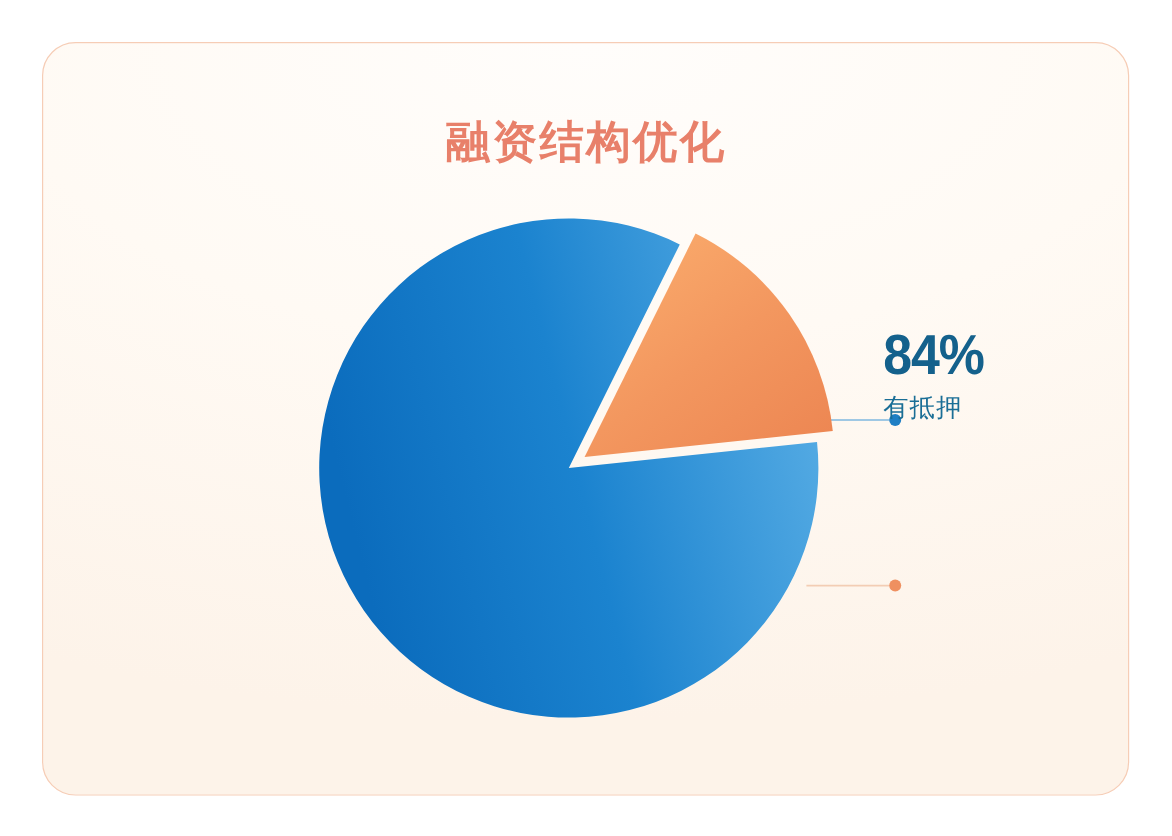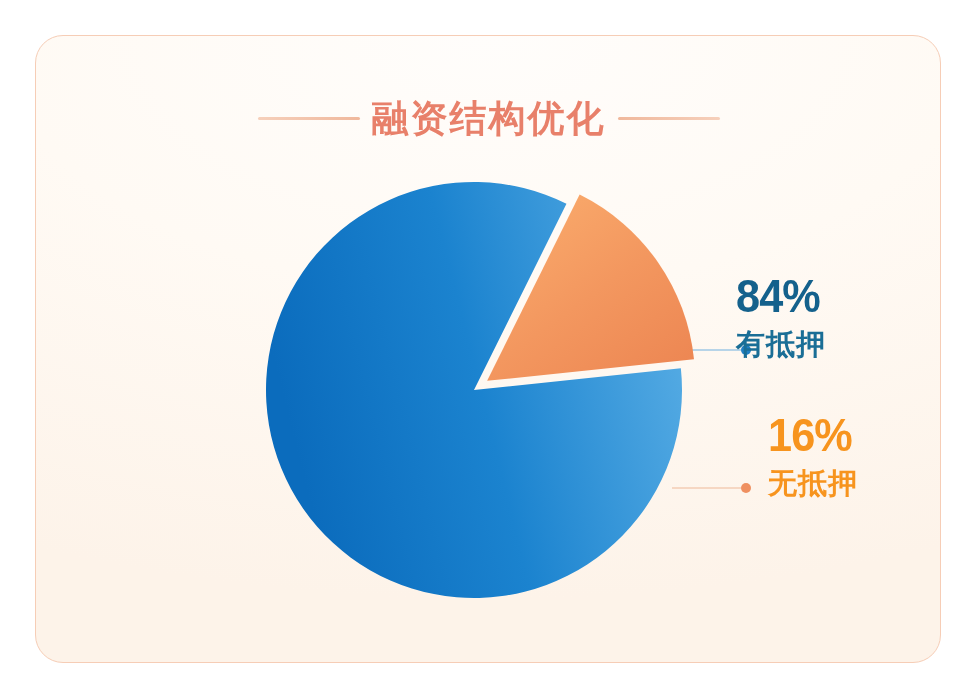--- a/index.html
+++ b/index.html
@@ -39,20 +39,21 @@
   #title-block {
     position: absolute;
     left: 0;
     top: 93px;
     width: 977px;
     height: 50px;
     display: flex;
     align-items: center;
     justify-content: center;
     gap: 12px;
+    flex-direction: column;
   }
   .title-rule {
     width: 102px;
     height: 3px;
     border-radius: 2px;
     background: linear-gradient(90deg, #f6d0bb 0%, #f0b89c 100%);
   }
   .title-rule.right {
     background: linear-gradient(90deg, #f0b89c 0%, #f6d0bb 100%);
   }
@@ -91,22 +92,22 @@
     font-size: 47px;
     font-weight: bold;
     letter-spacing: -1px;
     line-height: 1;
     transform: scaleX(0.92);
     transform-origin: left center;
   }
   .callout .name {
     display: block;
     margin-top: 11px;
-    font-size: 29px;
-    font-weight: bold;
+    font-size: 21px;
+    font-weight: normal;
     letter-spacing: 1px;
     line-height: 1;
   }
   #callout-blue { left: 736px; top: 272px; }
   #callout-blue .pct  { color: #14618c; }
   #callout-blue .name { color: #1a6e96; }
 
   #callout-orange { left: 768px; top: 411px; }
   #callout-orange .pct  { color: #f7941e; }
   #callout-orange .name { color: #f7941e; }
@@ -150,18 +151,14 @@
           <path d="M 487.13838734613927 380.8685829170491 L 579.6225046166041 194.56053678725118 A 208 208 0 0 1 693.9989415827401 359.1266625573772 Z" fill="url(#gradOrange)"></path>
         </g>
     </svg>
   </div>
 
   <div class="callout" id="callout-blue">
     <span class="pct">84%</span>
     <span class="name">有抵押</span>
   </div>
 
-  <div class="callout" id="callout-orange">
-    <span class="pct">16%</span>
-    <span class="name">无抵押</span>
-  </div>
 
 </div>
 
 </body></html>

